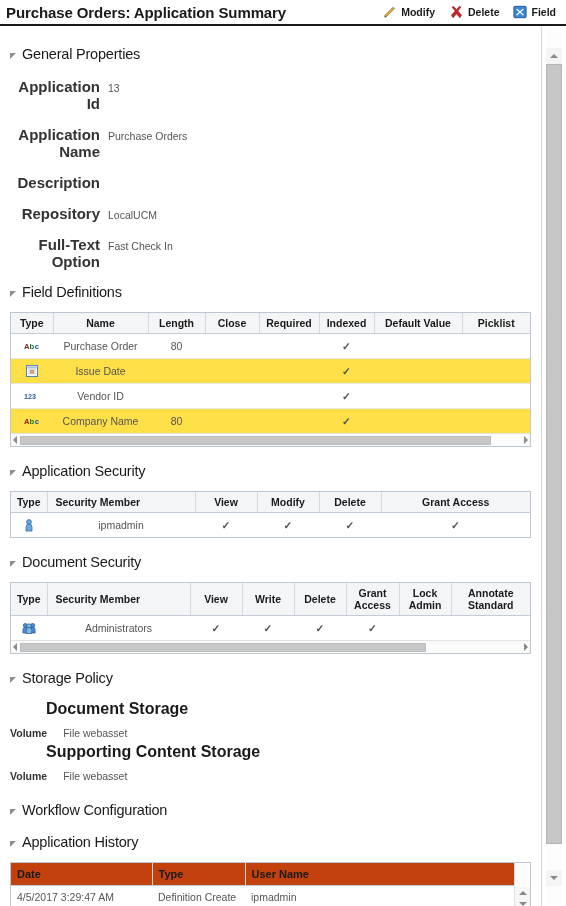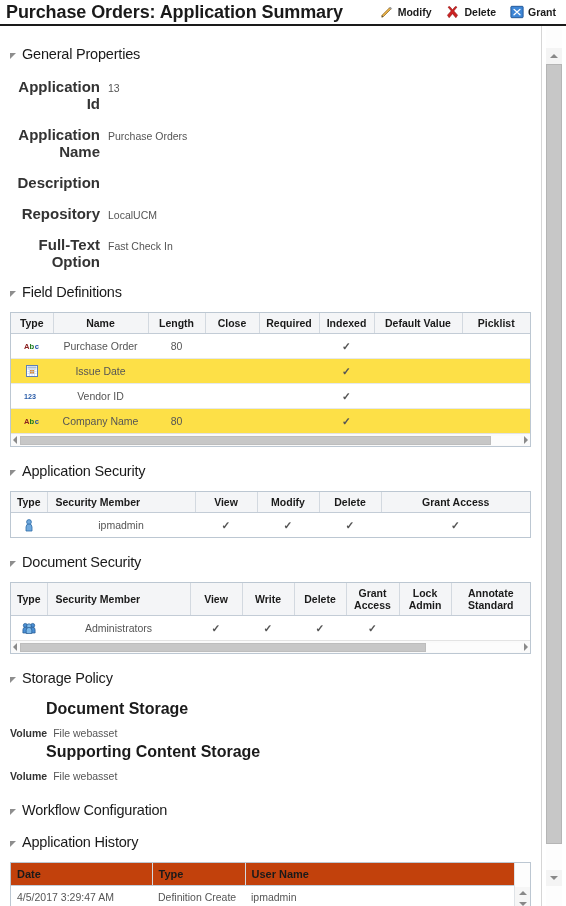--- a/index.html
+++ b/index.html
@@ -21,21 +21,21 @@
   .titlebar {
     position: relative;
     height: 26px;
     border-bottom: 2px solid #1a1a1a;
     box-sizing: border-box;
     display: flex;
     align-items: center;
     padding: 0 6px 0 6px;
   }
   .page-title {
-    font-size: 18px;
+    font-size: 15px;
     font-weight: bold;
     color: #1a1a1a;
     letter-spacing: -0.1px;
     white-space: nowrap;
   }
   .toolbar {
     margin-left: auto;
     display: flex;
     align-items: center;
     gap: 14px;
@@ -255,21 +255,21 @@
   .storage-sub {
     font-size: 16px;
     font-weight: bold;
     color: #1a1a1a;
     margin-bottom: 9px;
     margin-left: 36px;
   }
   .storage-row {
     display: flex;
     align-items: baseline;
-    gap: 6px;
+    gap: 16px;
     margin-bottom: 4px;
   }
   .storage-label {
     font-size: 10.5px;
     font-weight: bold;
     color: #333;
   }
   .storage-value {
     font-size: 10.5px;
     color: #555;
@@ -362,21 +362,21 @@
       <span class="tool-label">Delete</span>
     </div>
 
     <div class="tool-btn">
       <span>
         <svg class="icon-svg" width="14" height="14" viewBox="0 0 16 16">
           <rect x="1" y="1.5" width="14" height="13" rx="1" fill="#3d86d6" stroke="#1c4f8f" stroke-width="1"></rect>
           <path d="M4.6 5 L8 8.1 L11.4 5 M4.6 11.2 L8 8.1 L11.4 11.2" stroke="#ffffff" stroke-width="1.5" fill="none" stroke-linecap="round"></path>
         </svg>
       </span>
-      <span class="tool-label">Grant</span>
+      <span class="tool-label">Field</span>
     </div>
 
   </div>
 </div>
 
 <div class="content">
   <div class="content-inner">
 
     <div class="spacer-20"></div>
 

